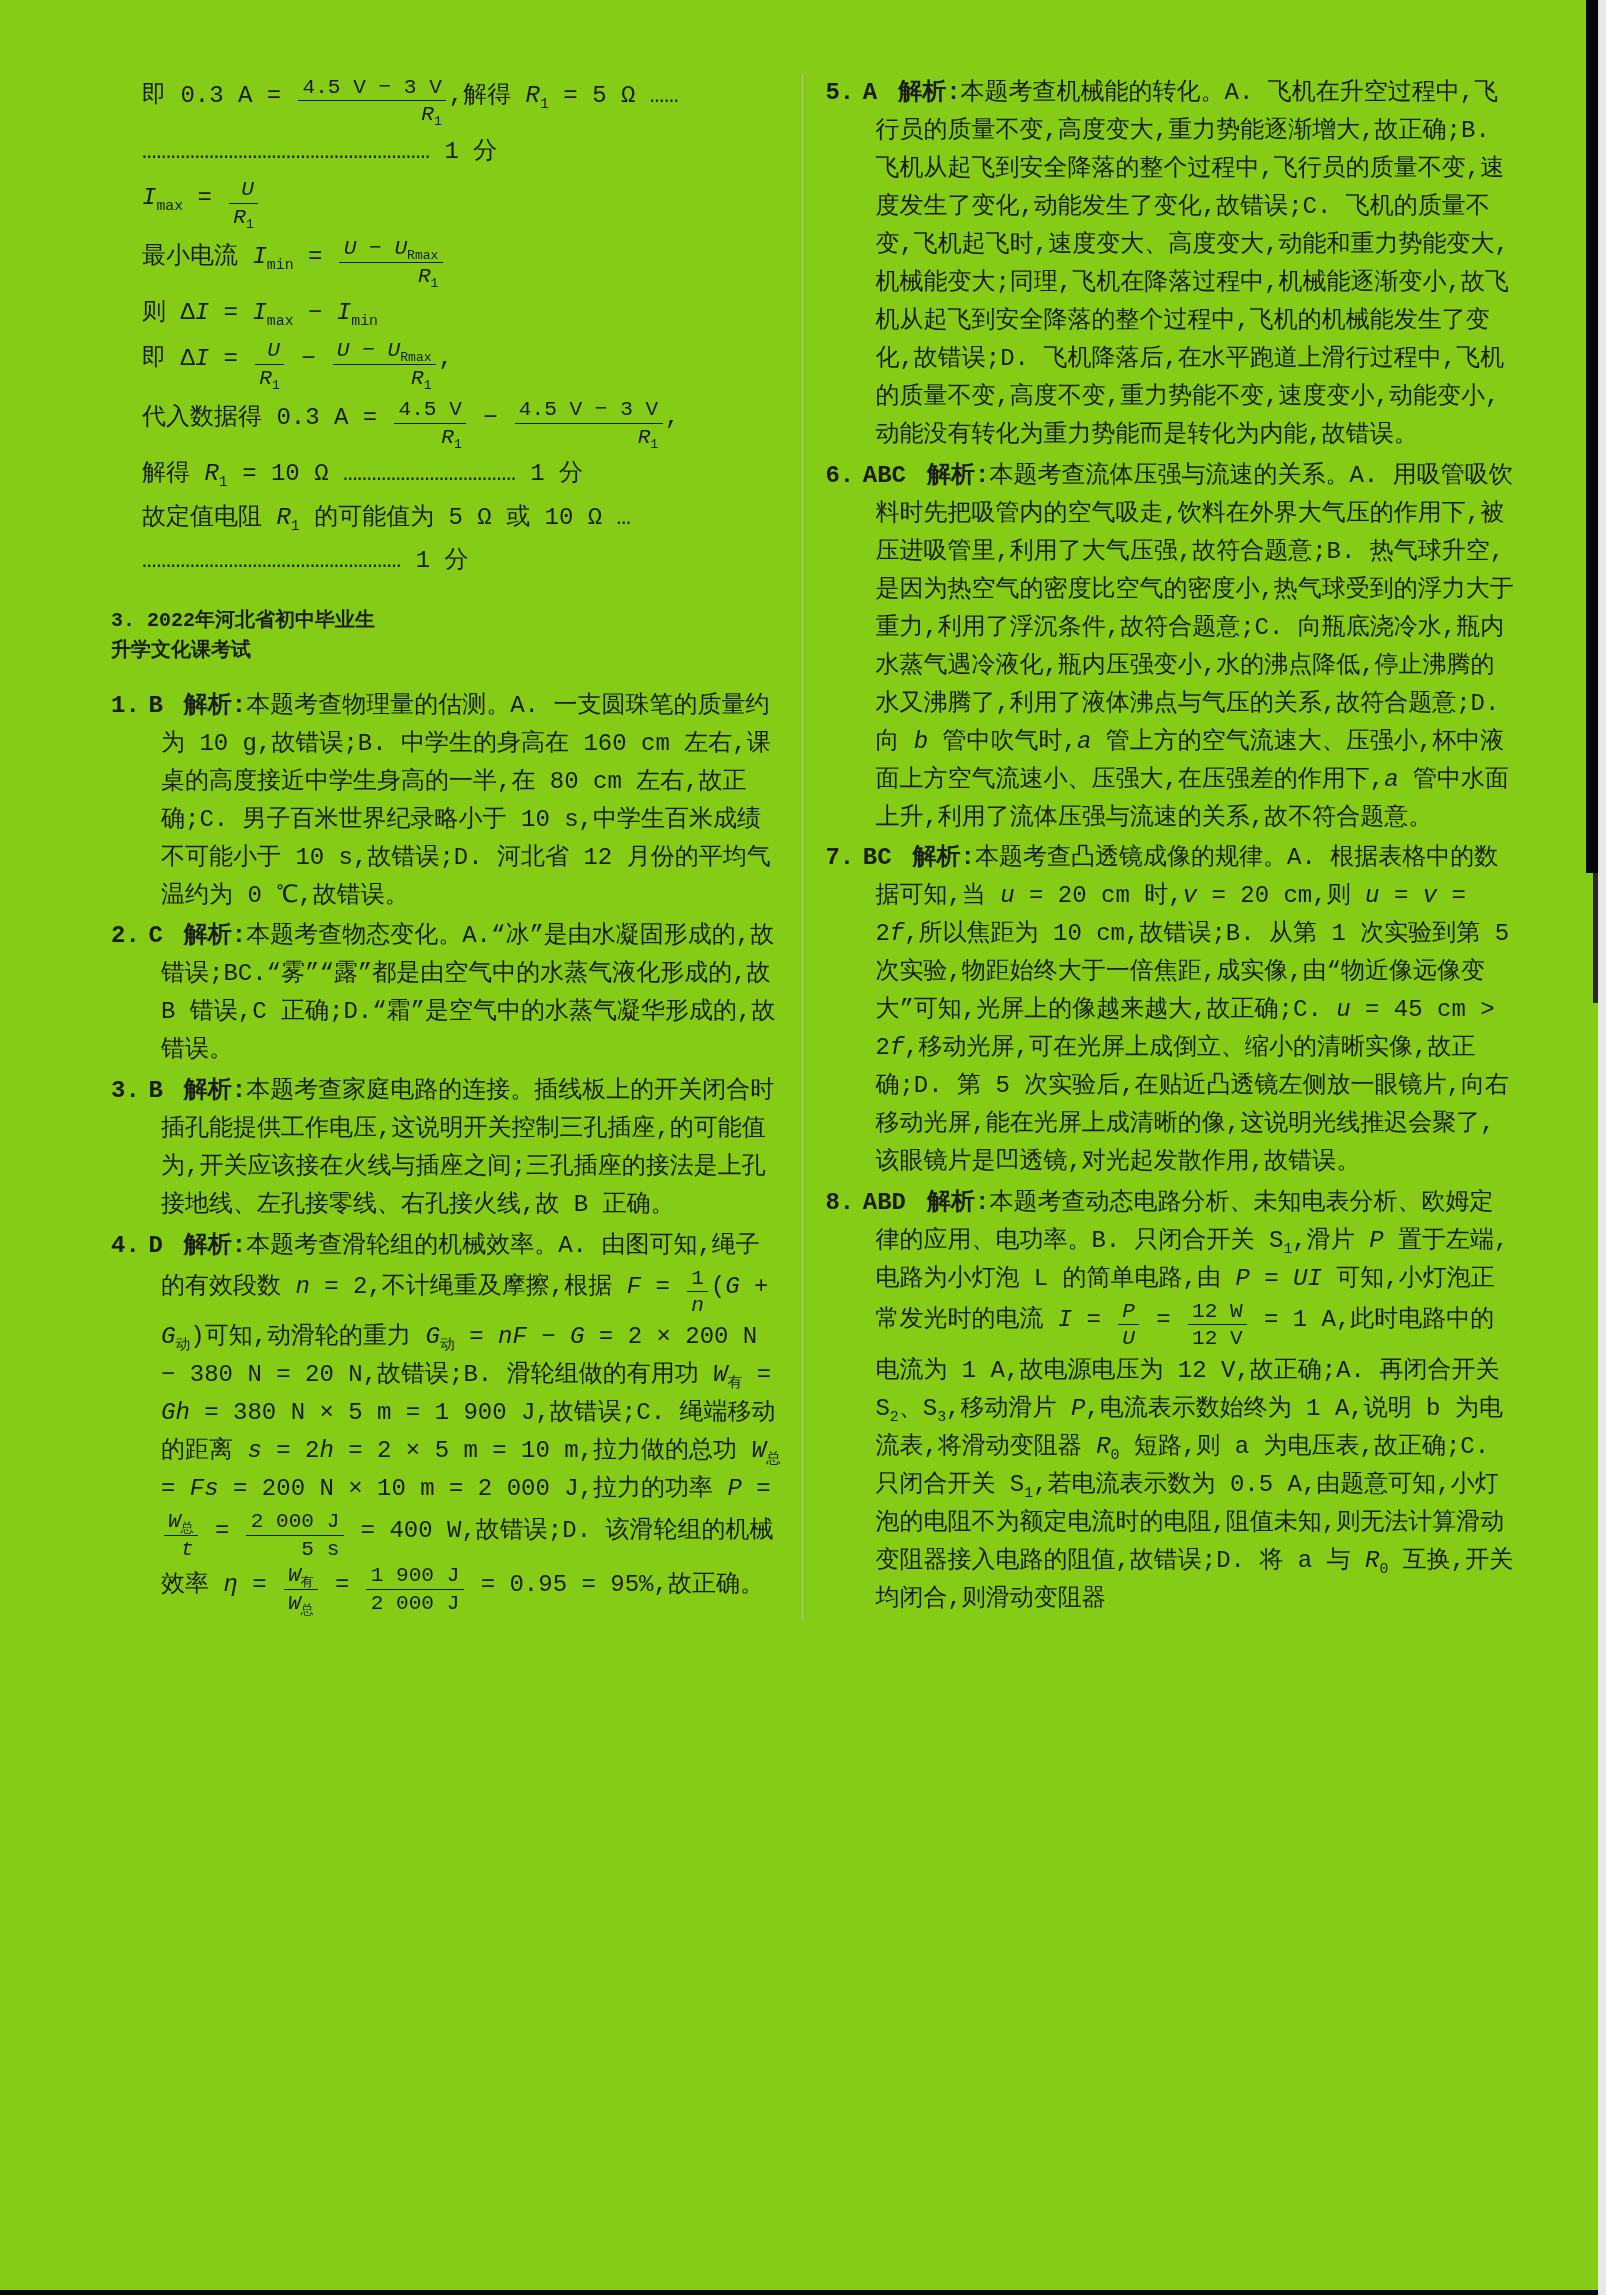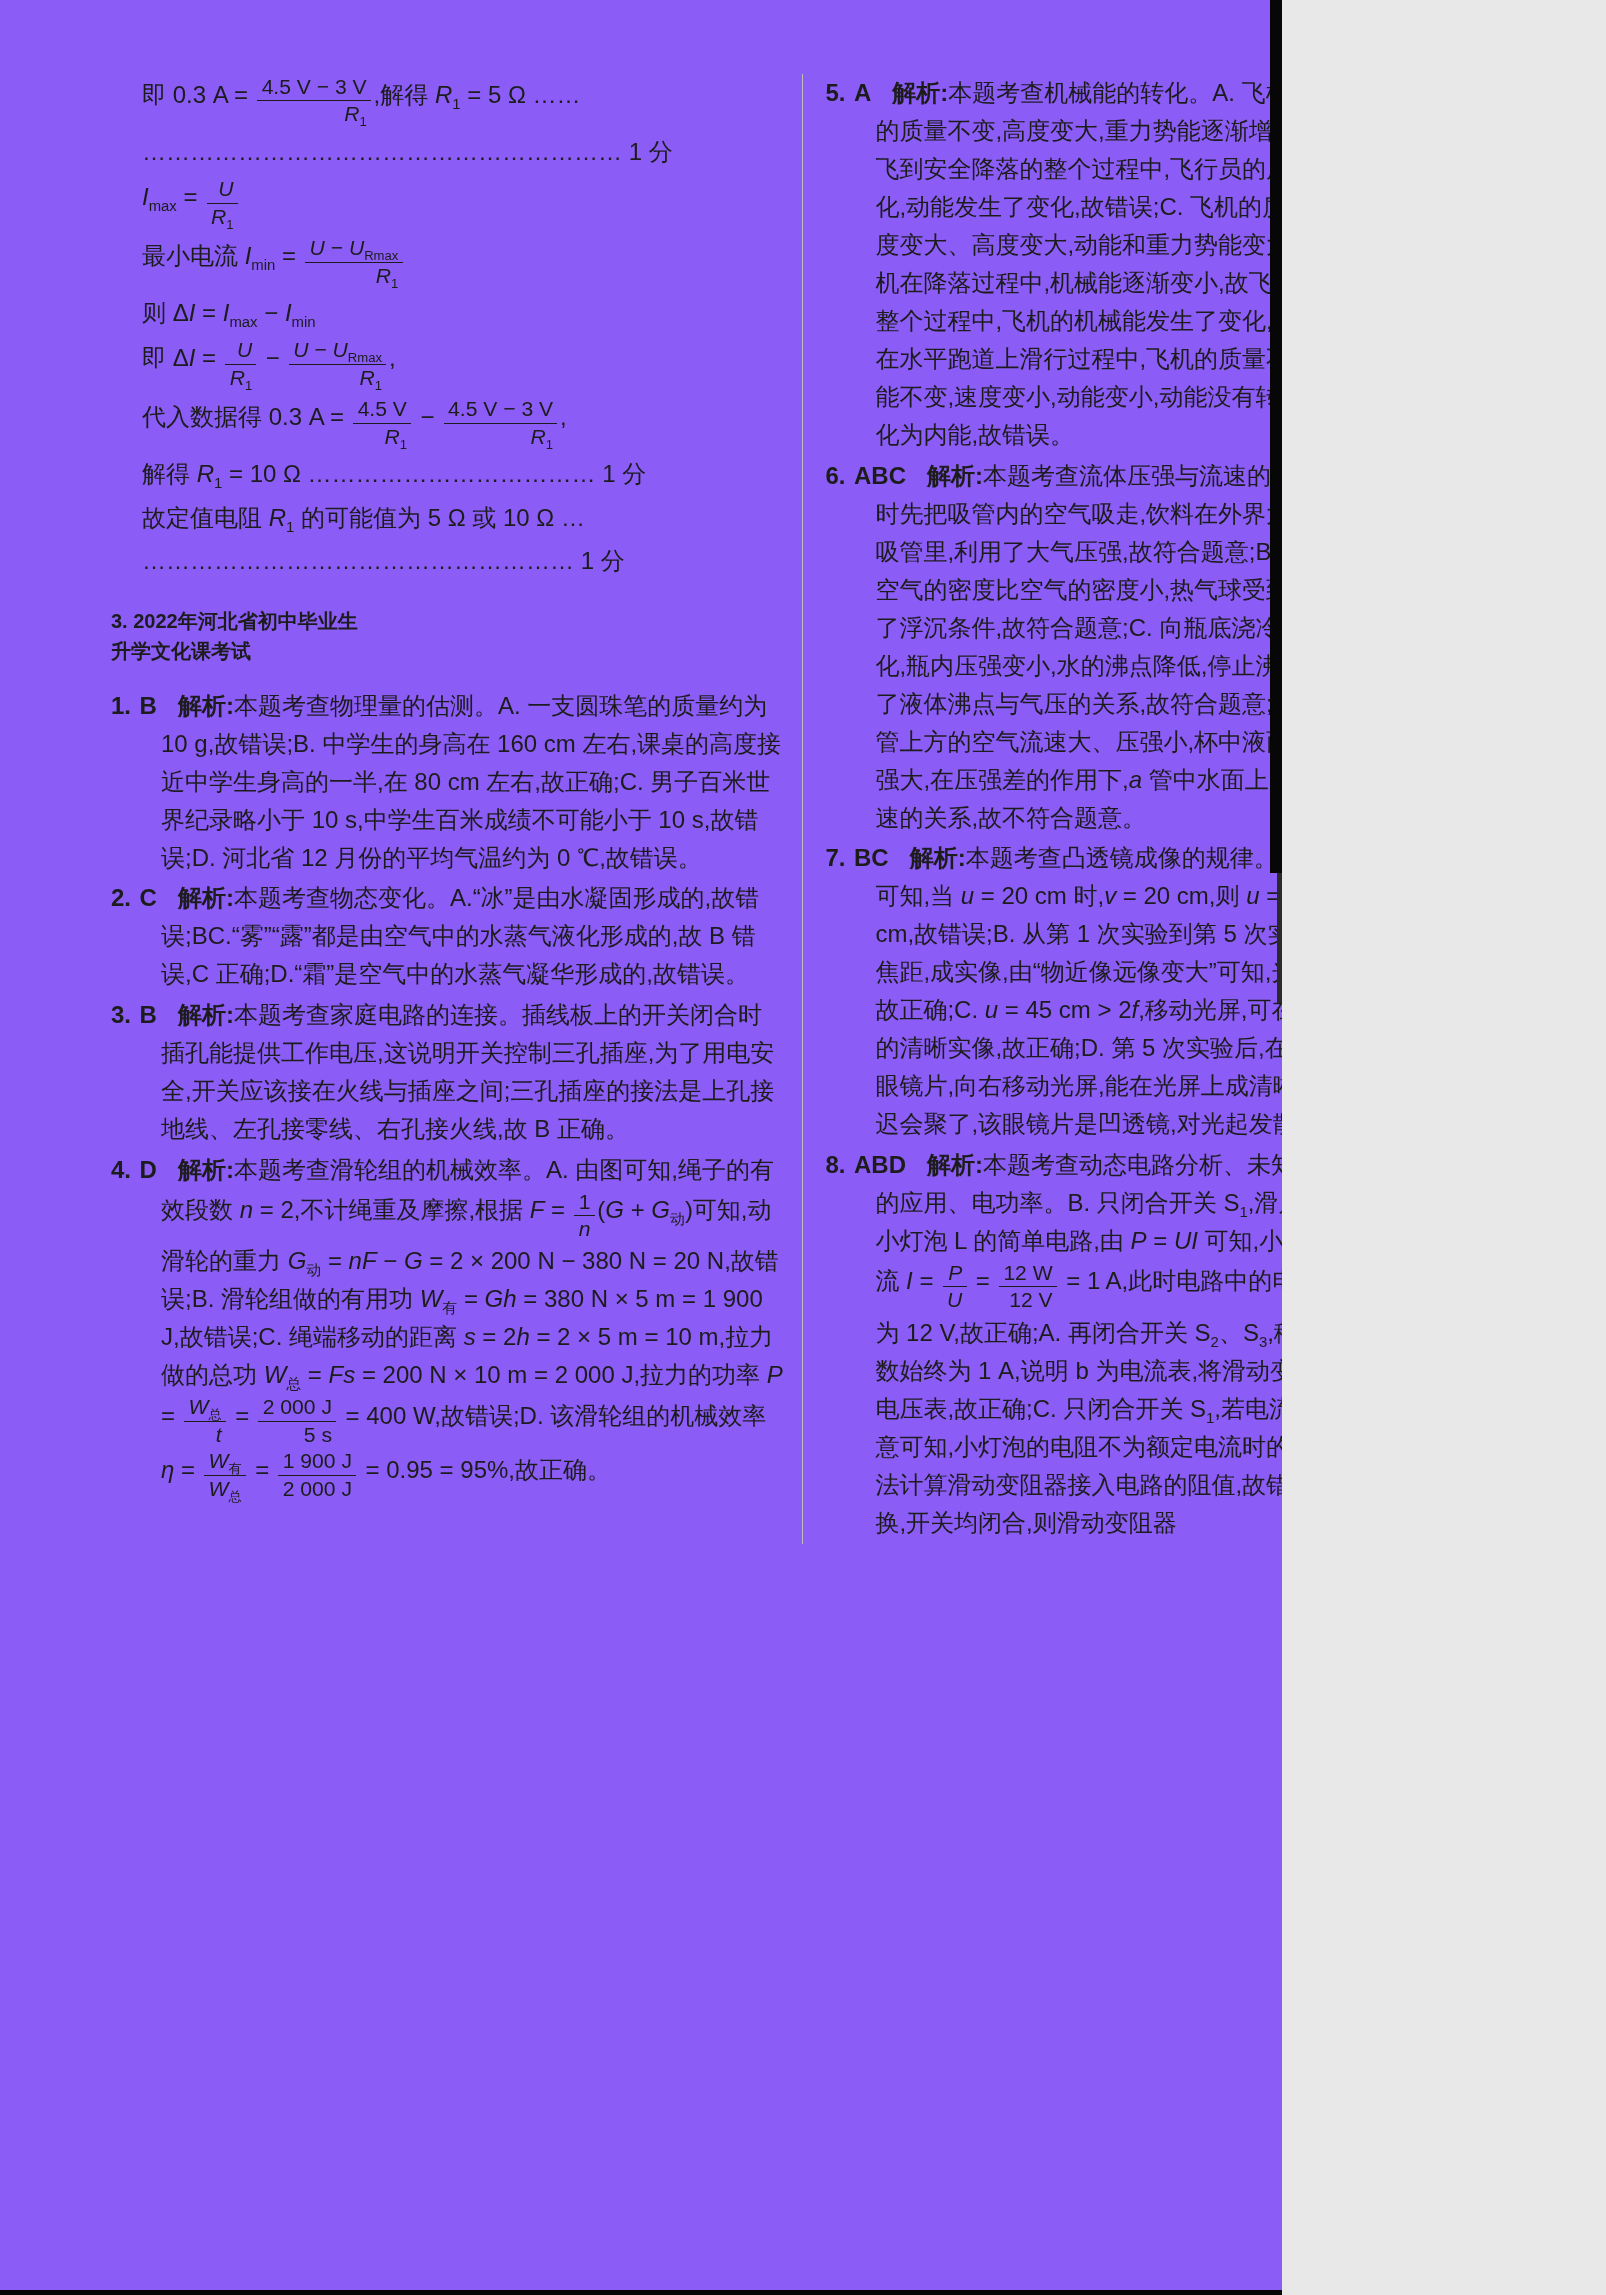--- a/index.html
+++ b/index.html
@@ -1,21 +1,21 @@
 <!DOCTYPE html>
 <html style="font-size:14px"><head>
 <meta charset="utf-8">
 <style>
   html,body{margin:0;padding:0;background:#e8e8e8;}
   .page{
     position:relative;
-    width:1282px;height:2295px;
-    background:#8b5cf6;
+    width:1598px;height:2295px;
+    background:#84cc16;
     overflow:hidden;
-    font-family:Liberation Sans, sans-serif;
+    font-family:Liberation Mono, monospace;
     color:#1c1c1c;
     font-size:24px;
     line-height:38px;
   }
   .content{
     position:absolute;
     left:111px;top:74px;
     display:flex;
   }
   .col{width:672px;}
@@ -75,21 +75,21 @@
           <div class="sol-line">故定值电阻 <i class="var">R</i><sub>1</sub> 的可能值为 5 Ω 或 10 Ω …</div>
           <div class="sol-line">……………………………………………… 1 分</div>
         </div>
       <h2 class="heading">
         <span class="h-line">3. 2022年河北省初中毕业生</span>
         <span class="h-line">升学文化课考试</span>
       </h2>
       <div class="items" id="left-items">
           <div class="item"><span class="inum">1.</span><span class="ians">B</span><span class="ilabel">解析:</span><span class="ibody">本题考查物理量的估测。A. 一支圆珠笔的质量约为 10 g,故错误;B. 中学生的身高在 160 cm 左右,课桌的高度接近中学生身高的一半,在 80 cm 左右,故正确;C. 男子百米世界纪录略小于 10 s,中学生百米成绩不可能小于 10 s,故错误;D. 河北省 12 月份的平均气温约为 0 ℃,故错误。</span></div>
           <div class="item"><span class="inum">2.</span><span class="ians">C</span><span class="ilabel">解析:</span><span class="ibody">本题考查物态变化。A.“冰”是由水凝固形成的,故错误;BC.“雾”“露”都是由空气中的水蒸气液化形成的,故 B 错误,C 正确;D.“霜”是空气中的水蒸气凝华形成的,故错误。</span></div>
-          <div class="item"><span class="inum">3.</span><span class="ians">B</span><span class="ilabel">解析:</span><span class="ibody">本题考查家庭电路的连接。插线板上的开关闭合时插孔能提供工作电压,这说明开关控制三孔插座,为了用电安全,开关应该接在火线与插座之间;三孔插座的接法是上孔接地线、左孔接零线、右孔接火线,故 B 正确。</span></div>
+          <div class="item"><span class="inum">3.</span><span class="ians">B</span><span class="ilabel">解析:</span><span class="ibody">本题考查家庭电路的连接。插线板上的开关闭合时插孔能提供工作电压,这说明开关控制三孔插座,的可能值为,开关应该接在火线与插座之间;三孔插座的接法是上孔接地线、左孔接零线、右孔接火线,故 B 正确。</span></div>
           <div class="item"><span class="inum">4.</span><span class="ians">D</span><span class="ilabel">解析:</span><span class="ibody">本题考查滑轮组的机械效率。A. 由图可知,绳子的有效段数 <i class="var">n</i> = 2,不计绳重及摩擦,根据 <i class="var">F</i> = <span class="frac"><span class="fnum">1</span><span class="fden"><i class="var">n</i></span></span>(<i class="var">G</i> + <i class="var">G</i><sub>动</sub>)可知,动滑轮的重力 <i class="var">G</i><sub>动</sub> = <i class="var">nF</i> − <i class="var">G</i> = 2 × 200 N − 380 N = 20 N,故错误;B. 滑轮组做的有用功 <i class="var">W</i><sub>有</sub> = <i class="var">Gh</i> = 380 N × 5 m = 1 900 J,故错误;C. 绳端移动的距离 <i class="var">s</i> = 2<i class="var">h</i> = 2 × 5 m = 10 m,拉力做的总功 <i class="var">W</i><sub>总</sub> = <i class="var">Fs</i> = 200 N × 10 m = 2 000 J,拉力的功率 <i class="var">P</i> = <span class="frac"><span class="fnum"><i class="var">W</i><sub>总</sub></span><span class="fden"><i class="var">t</i></span></span> = <span class="frac"><span class="fnum">2 000 J</span><span class="fden">5 s</span></span> = 400 W,故错误;D. 该滑轮组的机械效率 <i class="var">η</i> = <span class="frac"><span class="fnum"><i class="var">W</i><sub>有</sub></span><span class="fden"><i class="var">W</i><sub>总</sub></span></span> = <span class="frac"><span class="fnum">1 900 J</span><span class="fden">2 000 J</span></span> = 0.95 = 95%,故正确。</span></div>
         </div>
     </section>
 
     <div class="divider"></div>
 
     <section class="col right">
       <div class="items" id="right-items">
           <div class="item"><span class="inum">5.</span><span class="ians">A</span><span class="ilabel">解析:</span><span class="ibody">本题考查机械能的转化。A. 飞机在升空过程中,飞行员的质量不变,高度变大,重力势能逐渐增大,故正确;B. 飞机从起飞到安全降落的整个过程中,飞行员的质量不变,速度发生了变化,动能发生了变化,故错误;C. 飞机的质量不变,飞机起飞时,速度变大、高度变大,动能和重力势能变大,机械能变大;同理,飞机在降落过程中,机械能逐渐变小,故飞机从起飞到安全降落的整个过程中,飞机的机械能发生了变化,故错误;D. 飞机降落后,在水平跑道上滑行过程中,飞机的质量不变,高度不变,重力势能不变,速度变小,动能变小,动能没有转化为重力势能而是转化为内能,故错误。</span></div>
           <div class="item"><span class="inum">6.</span><span class="ians">ABC</span><span class="ilabel">解析:</span><span class="ibody">本题考查流体压强与流速的关系。A. 用吸管吸饮料时先把吸管内的空气吸走,饮料在外界大气压的作用下,被压进吸管里,利用了大气压强,故符合题意;B. 热气球升空,是因为热空气的密度比空气的密度小,热气球受到的浮力大于重力,利用了浮沉条件,故符合题意;C. 向瓶底浇冷水,瓶内水蒸气遇冷液化,瓶内压强变小,水的沸点降低,停止沸腾的水又沸腾了,利用了液体沸点与气压的关系,故符合题意;D. 向 <i class="var">b</i> 管中吹气时,<i class="var">a</i> 管上方的空气流速大、压强小,杯中液面上方空气流速小、压强大,在压强差的作用下,<i class="var">a</i> 管中水面上升,利用了流体压强与流速的关系,故不符合题意。</span></div>

